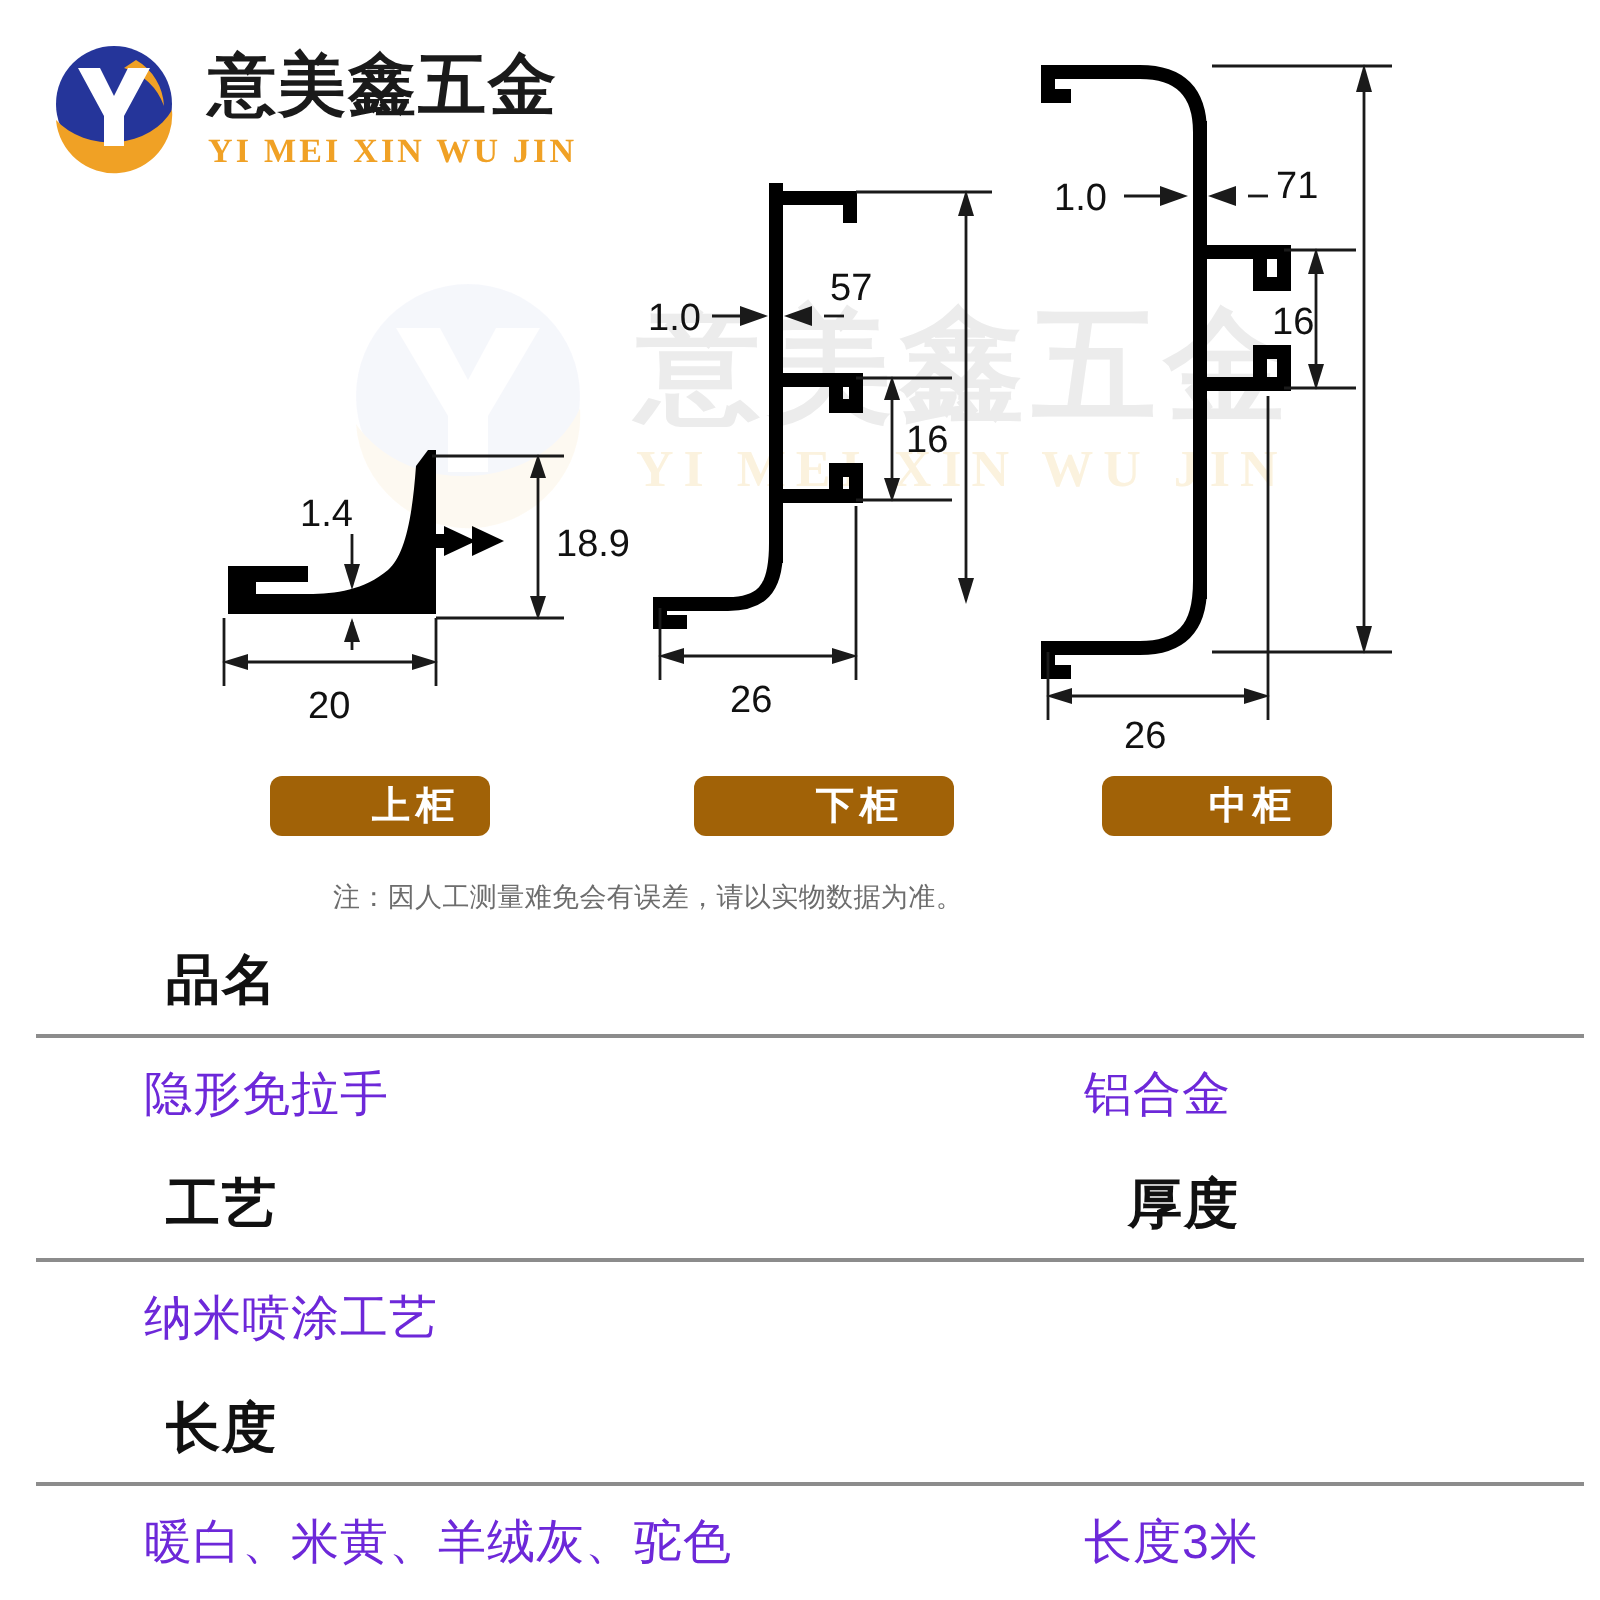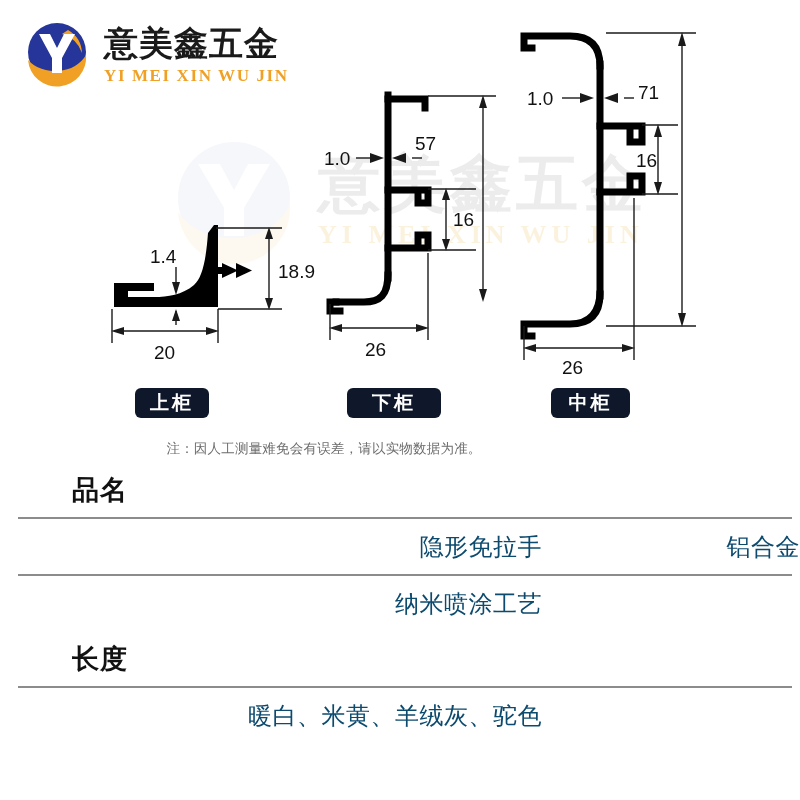--- a/index.html
+++ b/index.html
@@ -118,31 +118,32 @@
   .dim-text {
     font-family: "Liberation Sans", "DejaVu Sans", sans-serif;
     font-size: 19px;
     fill: #111111;
   }
 
   
   .badge {
     position: absolute;
     height: 30px;
-    background: #0f172a;
+    background: #a16207;
     border-radius: 6px;
     color: #ffffff;
     font-size: 19px;
     font-weight: 700;
     letter-spacing: 3px;
     display: flex;
     align-items: center;
     justify-content: center;
     z-index: 3;
     font-family: "Liberation Sans", "DejaVu Sans", sans-serif;
+    padding-left: 36px;
   }
   #badge-0 { left: 135px; top: 388px; width: 74px; }
   #badge-1 { left: 347px; top: 388px; width: 94px; }
   #badge-2 { left: 551px; top: 388px; width: 79px; }
 
   
   #note {
     position: absolute;
     left: 0px;
     top: 440px;
@@ -172,28 +173,28 @@
     box-sizing: border-box;
   }
   .spec-row .c1 { width: 470px; }
   .spec-row .c2 { flex: 1; }
   .spec-row.head .c1,
   .spec-row.head .c2 {
     font-size: 27px;
     font-weight: 700;
     color: #111111;
     letter-spacing: 1px;
+    margin-left: 11px;
   }
   .spec-row.val .c1,
   .spec-row.val .c2 {
     font-size: 24px;
     font-weight: 400;
-    color: #0c4a6e;
+    color: #6d28d9;
     letter-spacing: 0.5px;
-    text-align: right;
   }
   .spec-rule {
     height: 2px;
     background: #8c8c8c;
     margin: 0 8px 0 18px;
   }
 </style>
 </head>
 <body>
 
@@ -388,30 +389,35 @@
     <div class="spec-row head">
       <div class="c1">品名</div>
     </div>
     <div class="spec-rule"></div>
 
     <div class="spec-row val">
       <div class="c1">隐形免拉手</div>
       <div class="c2">铝合金</div>
     </div>
 
+    <div class="spec-row head">
+      <div class="c1">工艺</div>
+      <div class="c2">厚度</div>
+    </div>
     <div class="spec-rule"></div>
 
     <div class="spec-row val">
       <div class="c1">纳米喷涂工艺</div>
     </div>
 
     <div class="spec-row head">
       <div class="c2">长度</div>
     </div>
     <div class="spec-rule"></div>
 
     <div class="spec-row val">
       <div class="c1">暖白、米黄、羊绒灰、驼色</div>
+      <div class="c2">长度3米</div>
     </div>
 
   </div>
 
 </div>
 
 </body></html>

